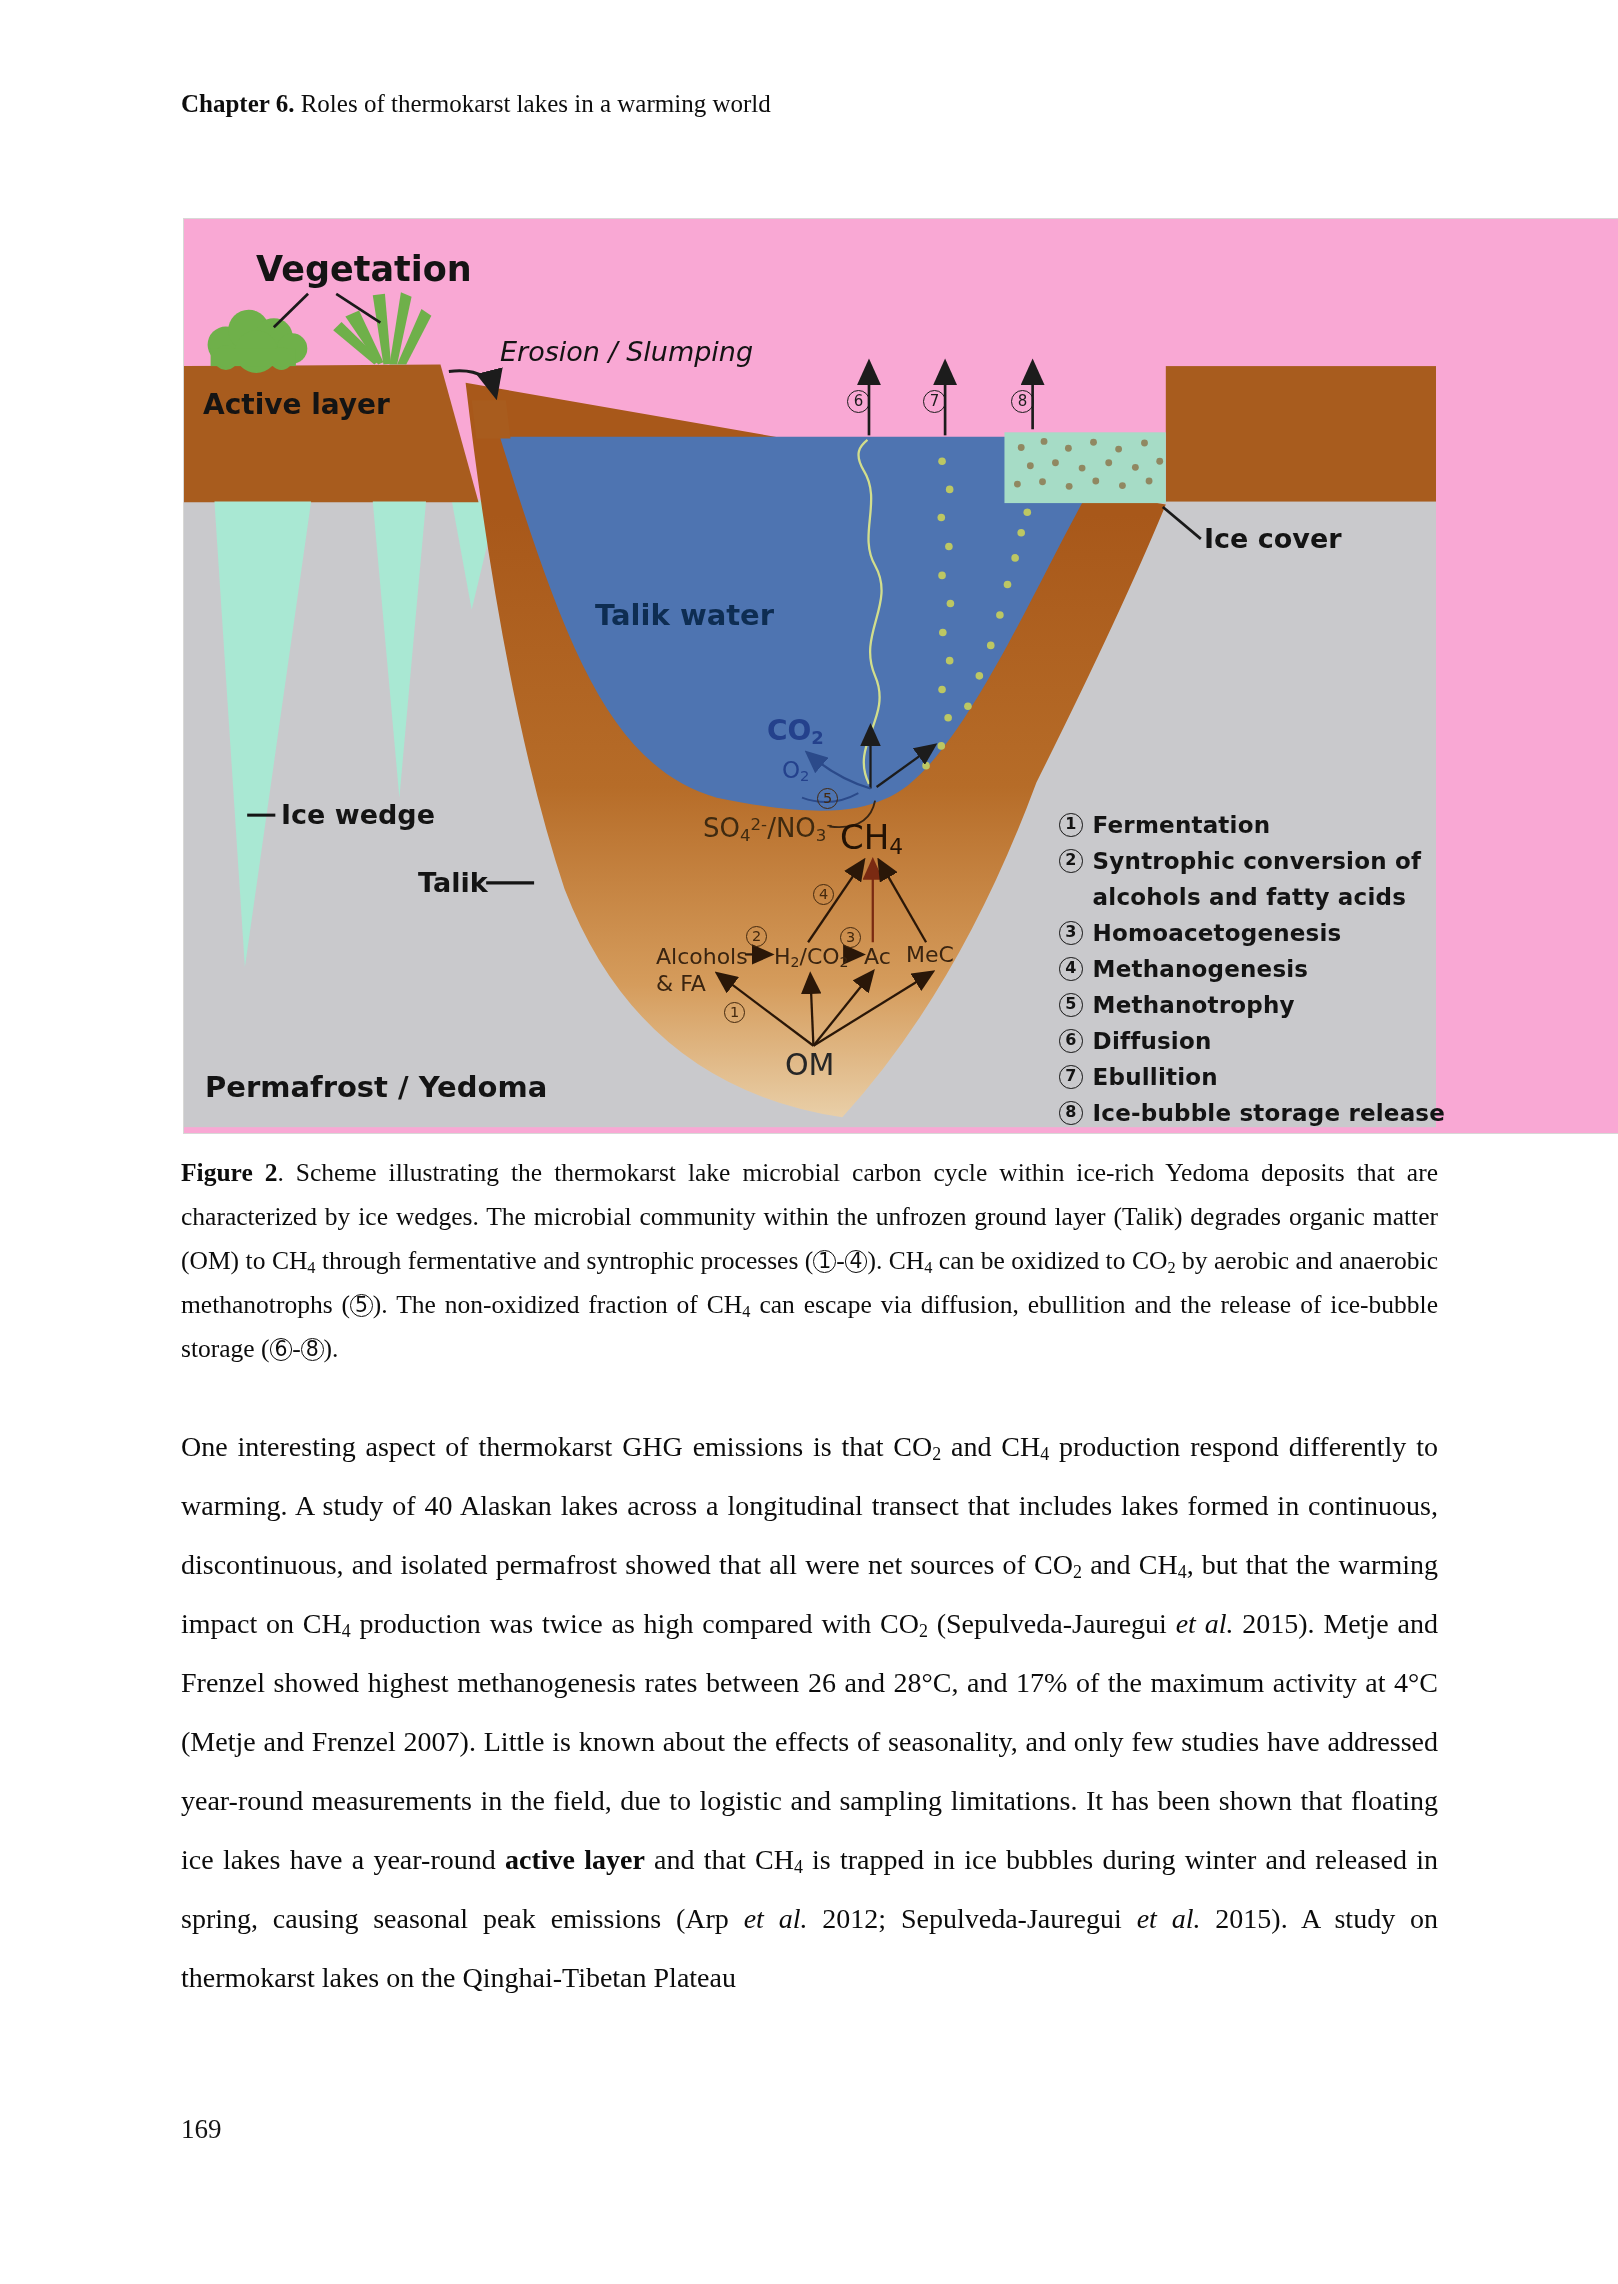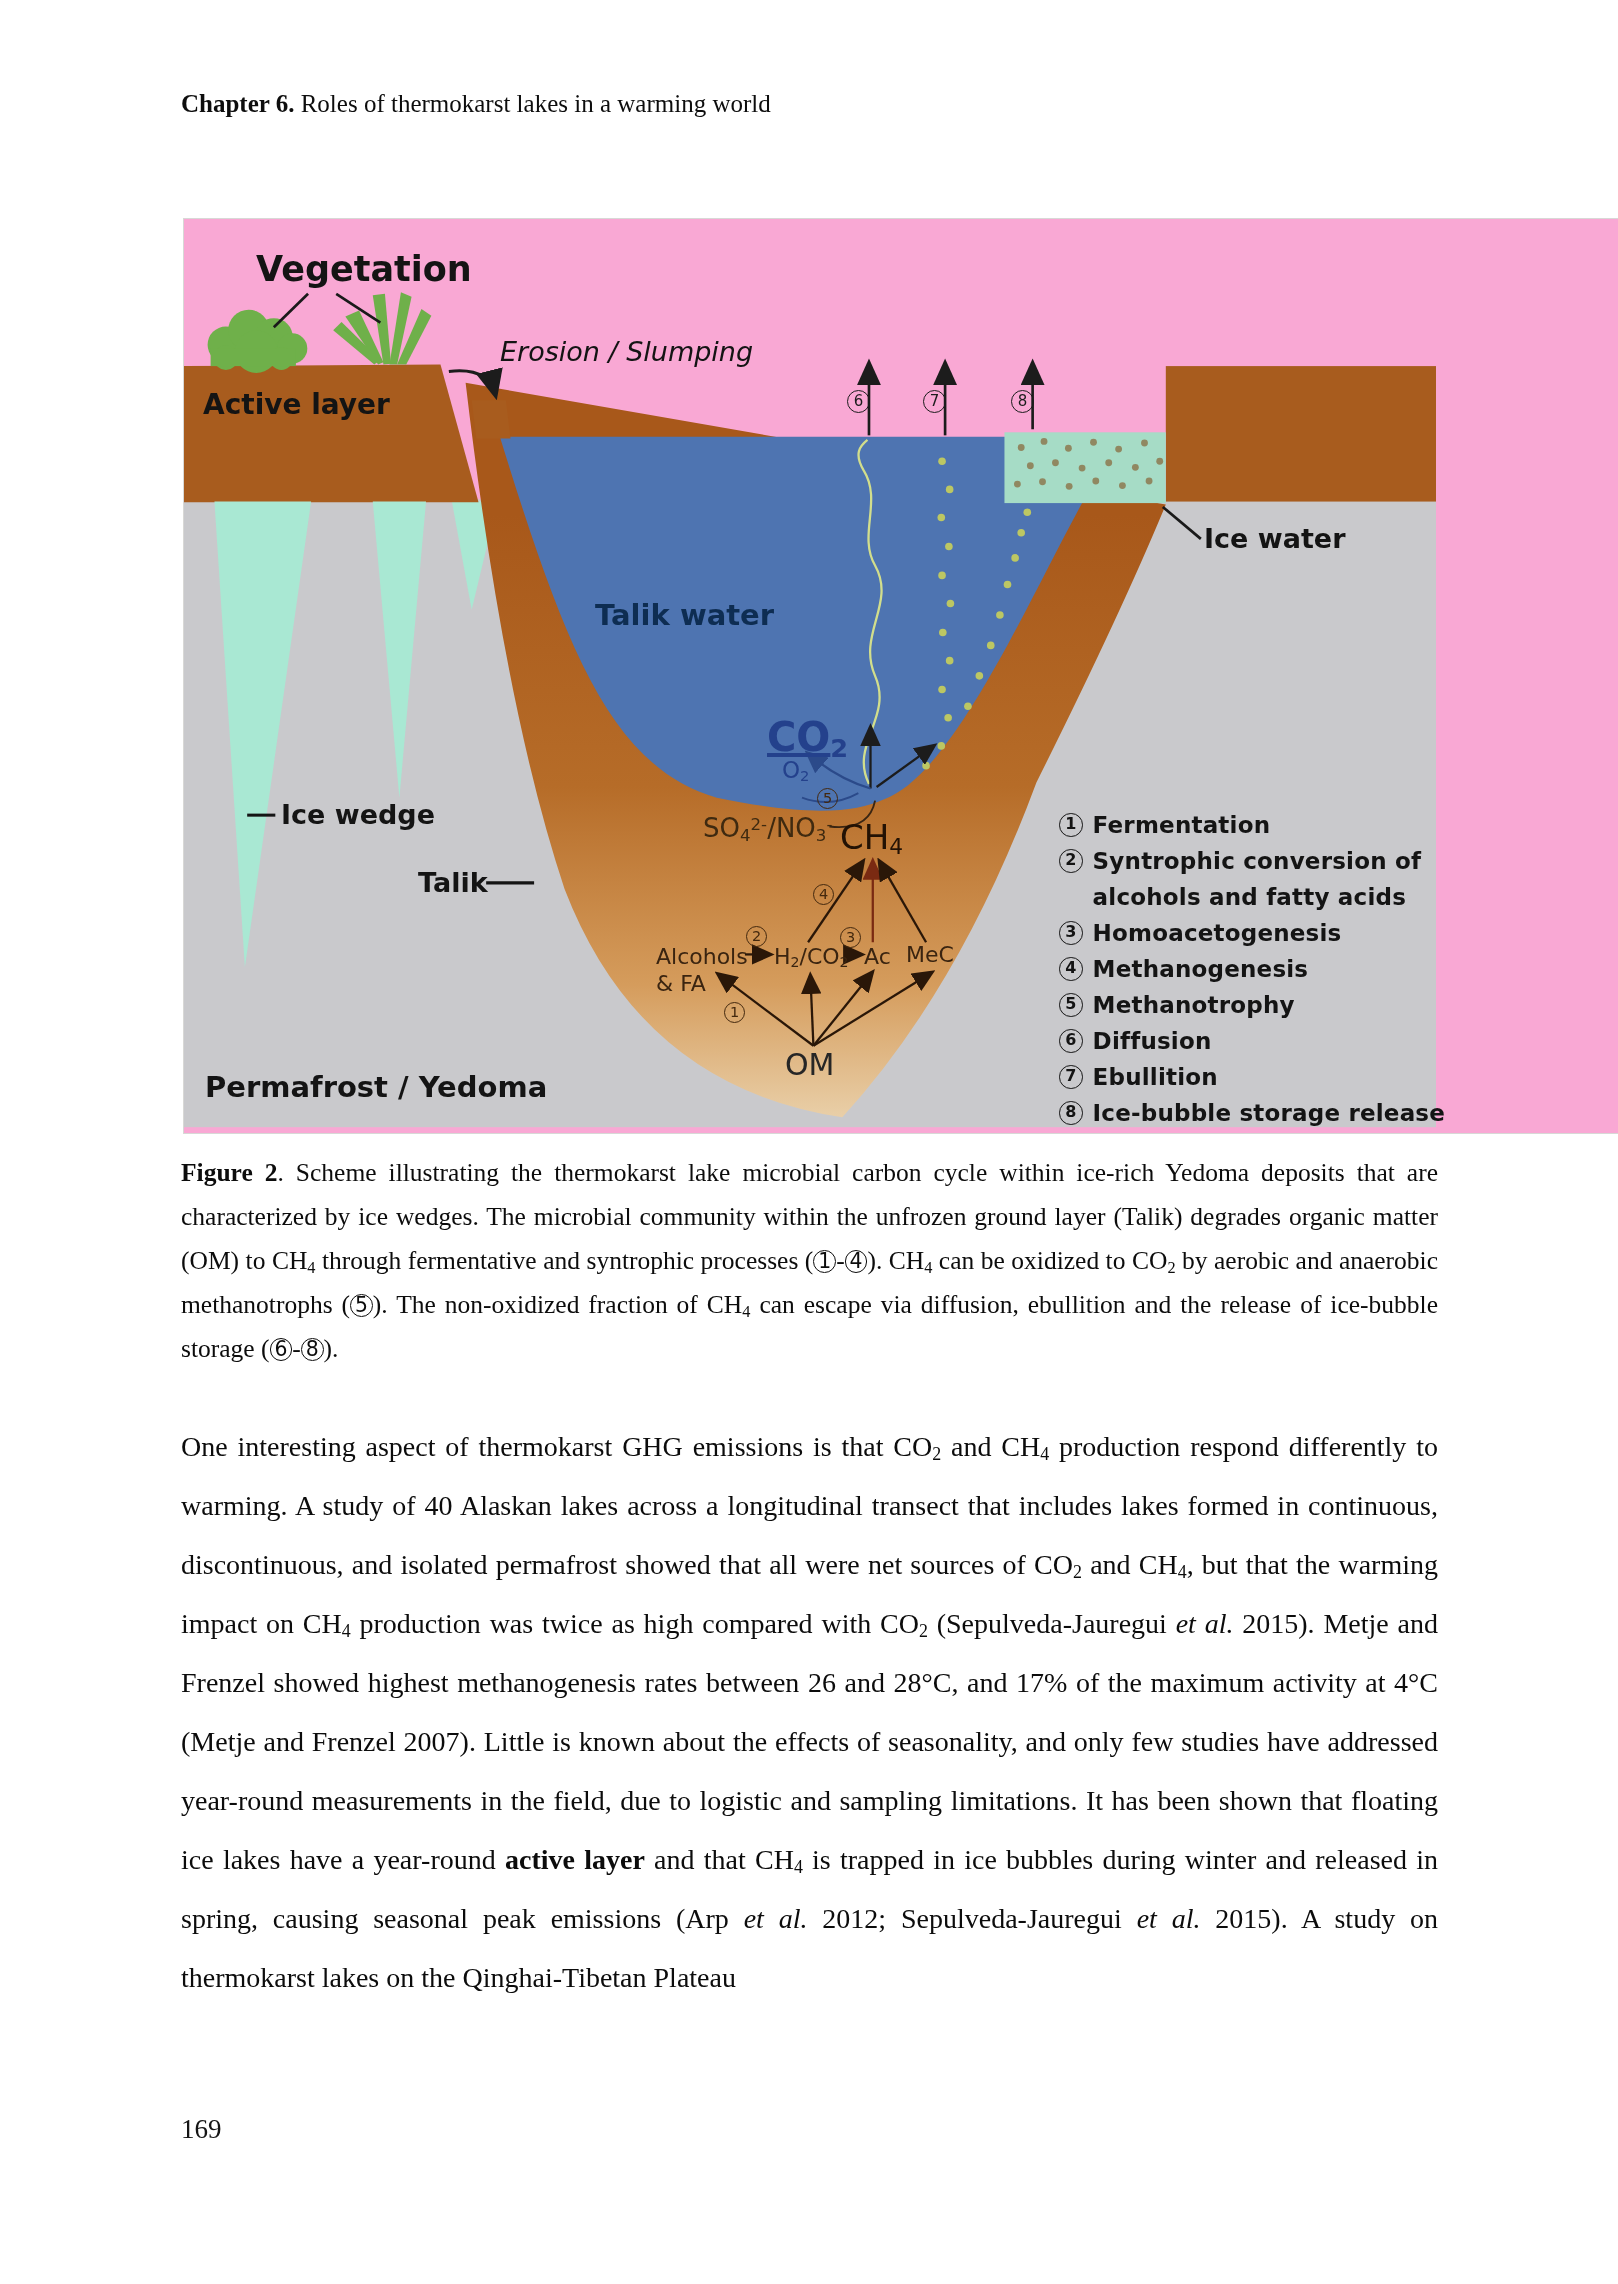--- a/index.html
+++ b/index.html
@@ -204,26 +204,26 @@
       <line x1="827" y1="1086" x2="823" y2="994" stroke="#2a1708" stroke-width="3" marker-end="url(#ahBrown)"></line>
       <line x1="827" y1="1086" x2="904" y2="990" stroke="#2a1708" stroke-width="3" marker-end="url(#ahBrown)"></line>
       <line x1="827" y1="1086" x2="982" y2="990" stroke="#2a1708" stroke-width="3" marker-end="url(#ahBrown)"></line>
     </g>
   </svg>
 
   <div class="fig-label flb" style="left:72px;top:30px;font-size:35px;">Vegetation</div>
   <div class="fig-label fli" style="left:316px;top:117px;font-size:27px;">Erosion / Slumping</div>
   <div class="fig-label flb" style="left:19px;top:169px;font-size:28px;">Active layer</div>
   <div class="fig-label flb" style="left:411px;top:379px;font-size:29px;color:#0e2d52;">Talik water</div>
-  <div class="fig-label flb" style="left:1020px;top:304px;font-size:27px;">Ice water</div>
+  <div class="fig-label flb" style="left:1020px;top:304px;font-size:27px;">Ice cover</div>
   <div class="fig-label flb" style="left:97px;top:580px;font-size:27px;">Ice wedge</div>
   <div class="fig-label flb" style="left:234px;top:648px;font-size:27px;">Talik</div>
   <div class="fig-label flb" style="left:21px;top:851px;font-size:29px;">Permafrost / Yedoma</div>
 
-  <div class="fig-label" style="left:583px;top:495px;font-size:40px;font-weight:bold;color:#24418c;text-decoration:underline;">CO<sub>2</sub></div>
+  <div class="fig-label" style="left:583px;top:495px;font-size:28px;font-weight:bold;color:#24418c;">CO<sub>2</sub></div>
   <div class="fig-label" style="left:588px;top:538px;font-size:23px;font-weight:normal;color:#24418c;margin-left:10px;">O<sub>2</sub></div>
   <div class="fig-label" style="left:519px;top:594px;font-size:26px;color:#3f2a10;">SO<sub>4</sub><sup>2-</sup>/NO<sub>3</sub><sup>-</sup></div>
   <div class="fig-label" style="left:656px;top:598px;font-size:34px;color:#231204;">CH<sub>4</sub></div>
   <div class="fig-label" style="left:472px;top:725px;font-size:22px;color:#3a2410;">Alcohols</div>
   <div class="fig-label" style="left:472px;top:752px;font-size:22px;color:#3a2410;">&amp; FA</div>
   <div class="fig-label" style="left:590px;top:725px;font-size:22px;color:#3a2410;">H<sub>2</sub>/CO<sub>2</sub></div>
   <div class="fig-label" style="left:680px;top:725px;font-size:22px;color:#3a2410;text-align:center;">Ac</div>
   <div class="fig-label" style="left:722px;top:723px;font-size:22px;color:#3a2410;">MeC</div>
   <div class="fig-label" style="left:601px;top:828px;font-size:30px;color:#262626;">OM</div>
 

